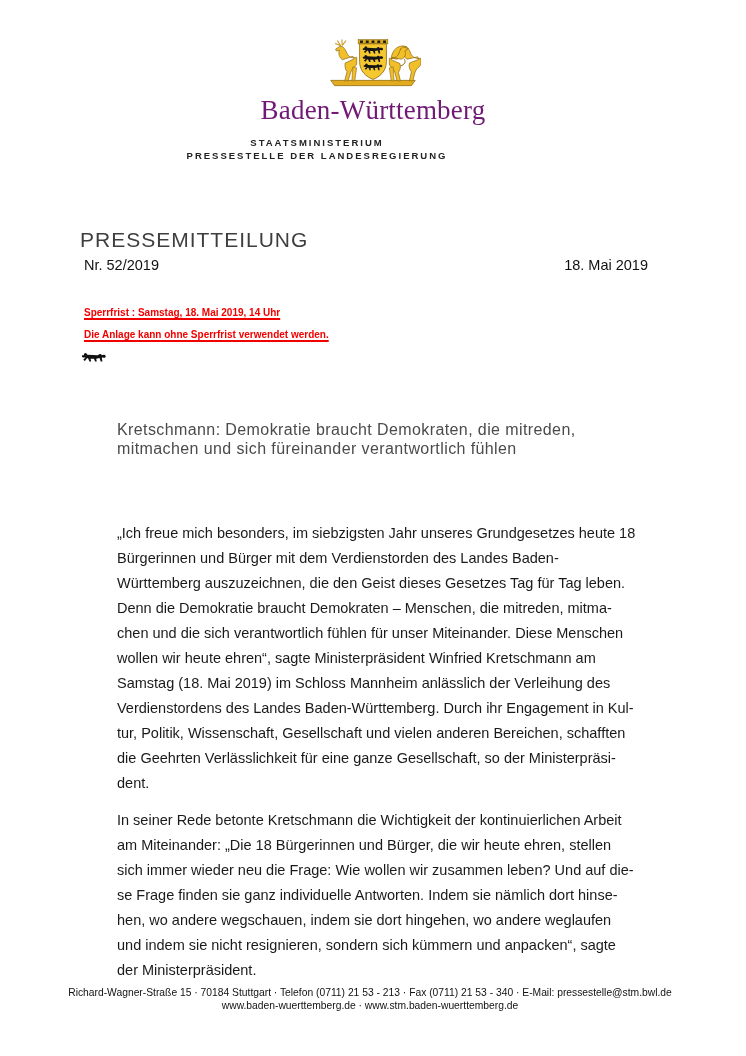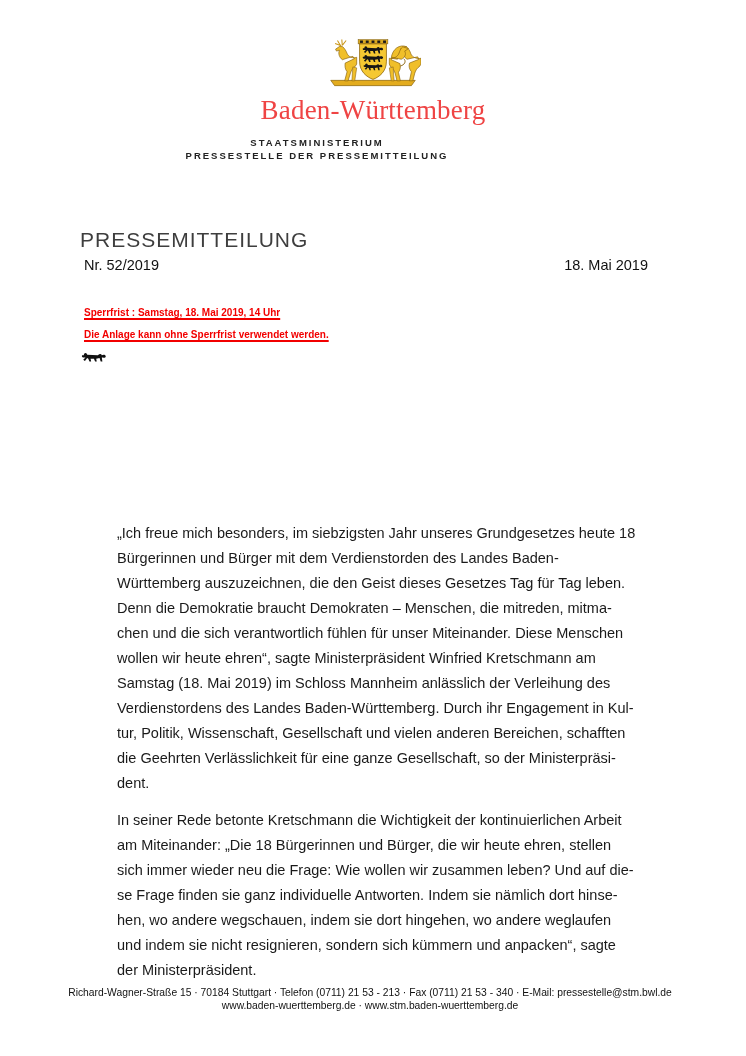--- a/index.html
+++ b/index.html
@@ -8,21 +8,21 @@
     background:#ffffff; overflow:hidden;
     font-family:"Liberation Sans", sans-serif; color:#1c1c1c;
   }
   .abs { position:absolute; }
   .lines { white-space:pre; }
 
   
   .crest { left:325px; top:36px; width:96px; height:58px; }
   .wordmark {
     left:0; top:95px; width:746px; text-align:center;
-    font-family:"Liberation Serif", serif; font-size:27px; color:#ef4444;
+    font-family:"Liberation Serif", serif; font-size:27px; color:#701a75;
     letter-spacing:0.2px;
   }
   .org-line {
     left:0; width:634px; text-align:center;
     font-size:9.5px; font-weight:700; letter-spacing:2px; color:#222;
   }
   .org-line.l1 { top:137px; }
   .org-line.l2 { top:150px; }
 
   
@@ -104,35 +104,37 @@
     <g>
       <path d="M72,16 L128,16 L128,52 C128,74 113,85 100,90 C87,85 72,74 72,52 Z" fill="#f5c832" stroke="#8a6410" stroke-width="1.6"></path>
       <use href="#bw-lion" transform="translate(77,21)"></use>
       <use href="#bw-lion" transform="translate(77,39)"></use>
       <use href="#bw-lion" transform="translate(79,57) scale(0.92)"></use>
     </g>
   </svg>
 
   <div class="abs wordmark">Baden-Württemberg</div>
   <div class="abs org-line l1">STAATSMINISTERIUM</div>
-  <div class="abs org-line l2">PRESSESTELLE DER PRESSEMITTEILUNG</div>
+  <div class="abs org-line l2">PRESSESTELLE DER LANDESREGIERUNG</div>
 
   <div class="abs pm-title">PRESSEMITTEILUNG</div>
   <div class="abs meta-row">
     <span>Nr. 52/2019</span>
     <span>18. Mai 2019</span>
   </div>
 
   <div class="abs embargo lines" style="color:#f20000;">Sperrfrist : Samstag, 18. Mai 2019, 14 Uhr
 Die Anlage kann ohne Sperrfrist verwendet werden.</div>
 
   <svg class="abs bullet-lion" viewBox="0 0 48 16" xmlns="http://www.w3.org/2000/svg">
     <path fill="#111" d="M8,0 C10,0 11,2 11,3 L30,4 C33,1 36,1 37,4 C40,2 44,3 44,6 C44,8 41,9 39,8 L37,8 L38,15 L35,15 L33,9 L27,10 L28,15 L25,15 L23,10 L17,10 L18,15 L15,15 L13,10 L11,9 L7,14 L4,12 L8,8 L4,8 C2,8 1,6 2,4 L5,4 C5,2 6,0 8,0 Z"></path>
   </svg>
 
+  <div class="abs subheadline lines">Kretschmann: Demokratie braucht Demokraten, die mitreden,
+mitmachen und sich füreinander verantwortlich fühlen</div>
 
   <div class="abs body-par p1 lines">„Ich freue mich besonders, im siebzigsten Jahr unseres Grundgesetzes heute 18
 Bürgerinnen und Bürger mit dem Verdienstorden des Landes Baden-
 Württemberg auszuzeichnen, die den Geist dieses Gesetzes Tag für Tag leben.
 Denn die Demokratie braucht Demokraten – Menschen, die mitreden, mitma-
 chen und die sich verantwortlich fühlen für unser Miteinander. Diese Menschen
 wollen wir heute ehren“, sagte Ministerpräsident Winfried Kretschmann am
 Samstag (18. Mai 2019) im Schloss Mannheim anlässlich der Verleihung des
 Verdienstordens des Landes Baden-Württemberg. Durch ihr Engagement in Kul-
 tur, Politik, Wissenschaft, Gesellschaft und vielen anderen Bereichen, schafften

